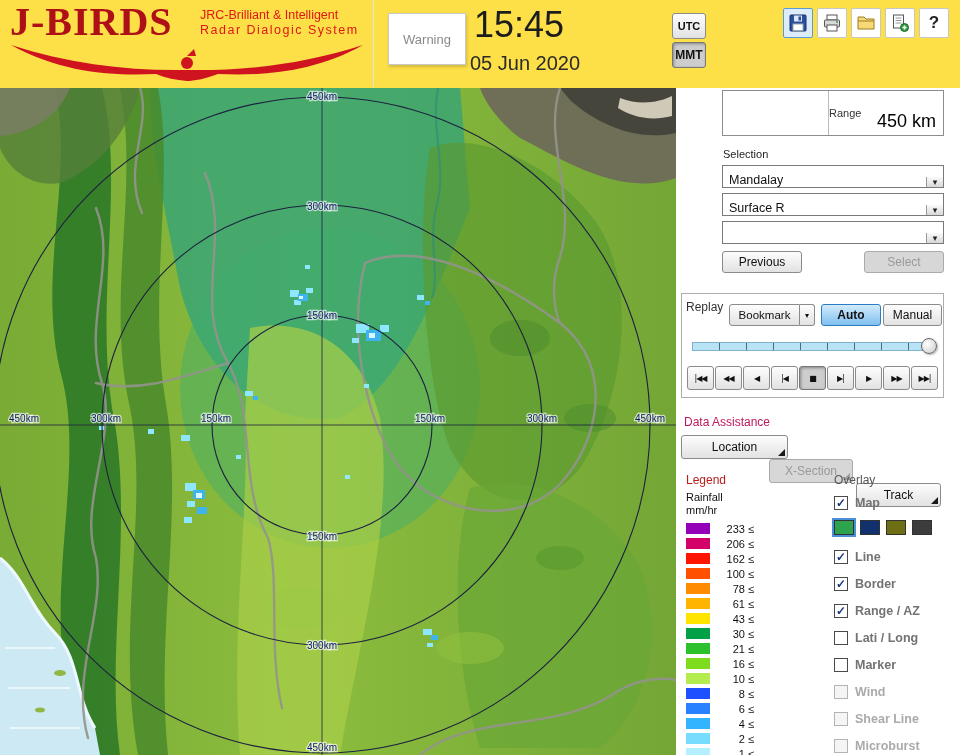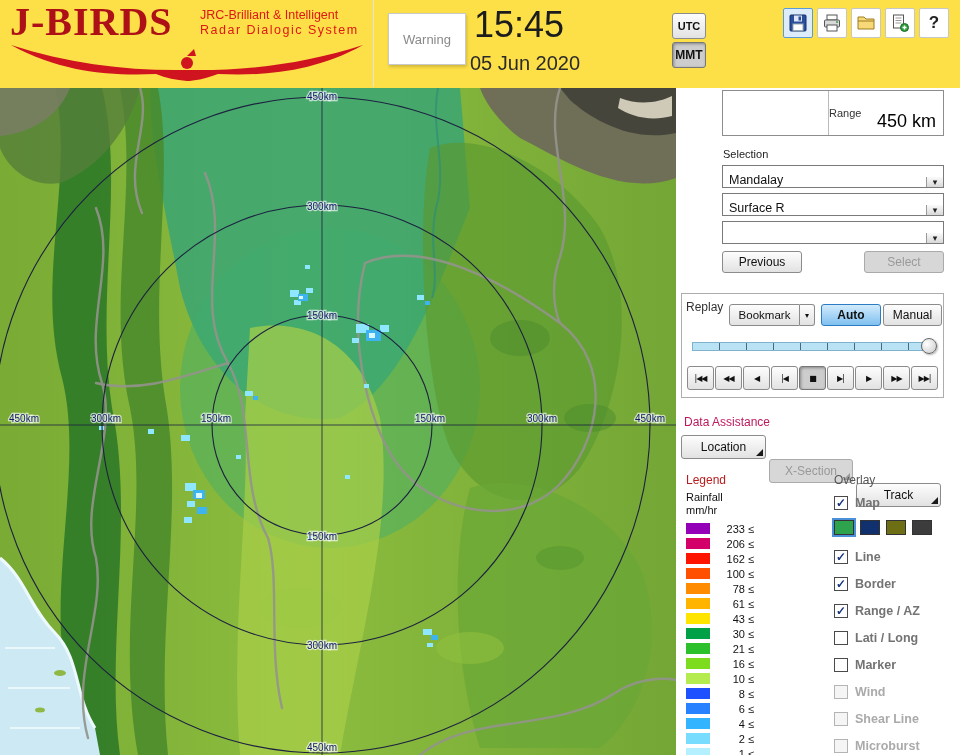--- a/index.html
+++ b/index.html
@@ -285,21 +285,21 @@
       <div class="btn pb-btn">|◀</div>
       <div class="btn pb-btn pressed">■</div>
       <div class="btn pb-btn">▶|</div>
       <div class="btn pb-btn">▶</div>
       <div class="btn pb-btn">▶▶</div>
       <div class="btn pb-btn">▶▶|</div>
     </div>
   </div>
 
   <div class="abs" style="left:8px;top:327px;font-size:12px;color:#be185d">Data Assistance</div>
-  <div class="abs btn corner" style="left:5px;top:347px;width:85px;height:24px">Location</div>
+  <div class="abs btn corner" style="left:5px;top:347px;width:107px;height:24px">Location</div>
   <div class="abs btn corner disabled" style="left:93px;top:347px;width:84px;height:24px">X-Section</div>
   <div class="abs btn corner" style="left:180px;top:347px;width:85px;height:24px">Track</div>
 
   <div class="abs" style="left:10px;top:385px;font-size:12px;color:#b91c1c">Legend</div>
   <div class="abs" style="left:158px;top:385px;font-size:12px;color:#555">Overlay</div>
 
   <div class="abs" style="left:10px;top:403px;font-size:11px;color:#111;line-height:13px">
     <div>Rainfall</div>
     <div>mm/hr</div>
   </div>

